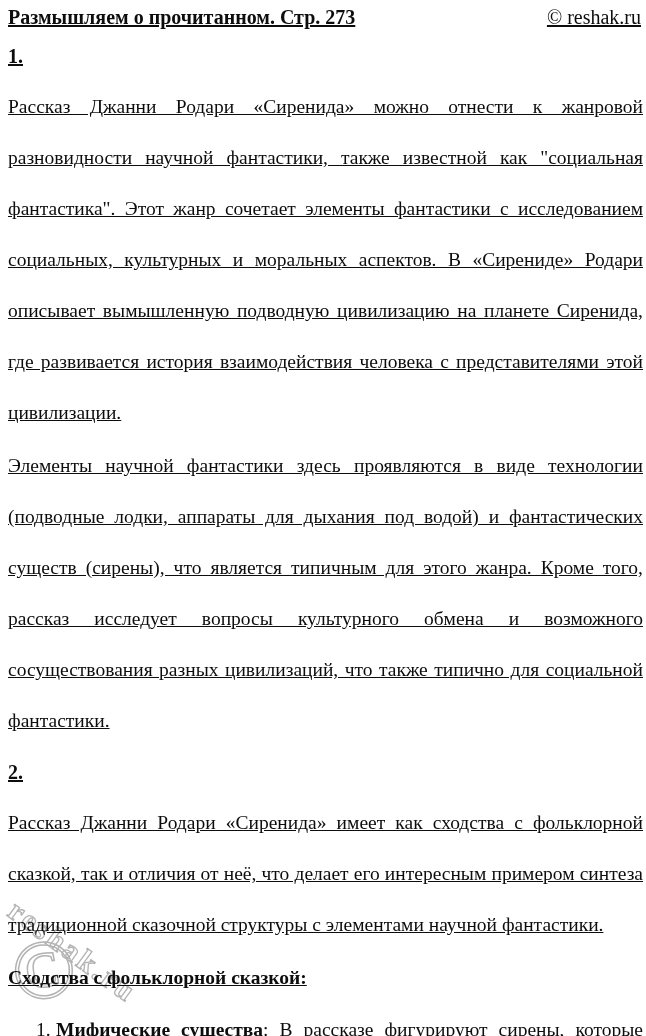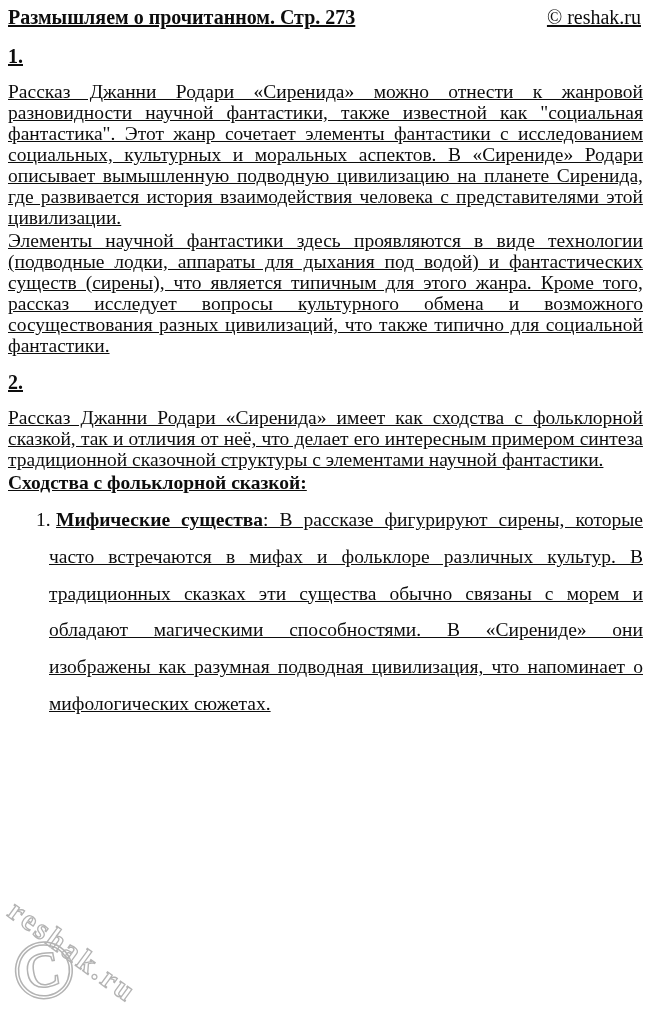--- a/index.html
+++ b/index.html
@@ -68,21 +68,21 @@
   .copyright { font-weight: normal; padding-right: 2px; }
   .section-number {
     font-weight: bold;
     font-size: 20px;
     line-height: 37px;
     margin-top: 8px;
   }
   .para {
     margin: 6px 0 0 0;
     font-size: 19.5px;
-    line-height: 21px;
+    line-height: 51px;
     text-align: justify;
     text-justify: inter-word;
   }
   .para + .para { margin-top: 2px; }
   .subheading {
     font-weight: bold;
     text-align: left;
     margin-top: 9px;
   }
   .list { margin-top: 9px; }

